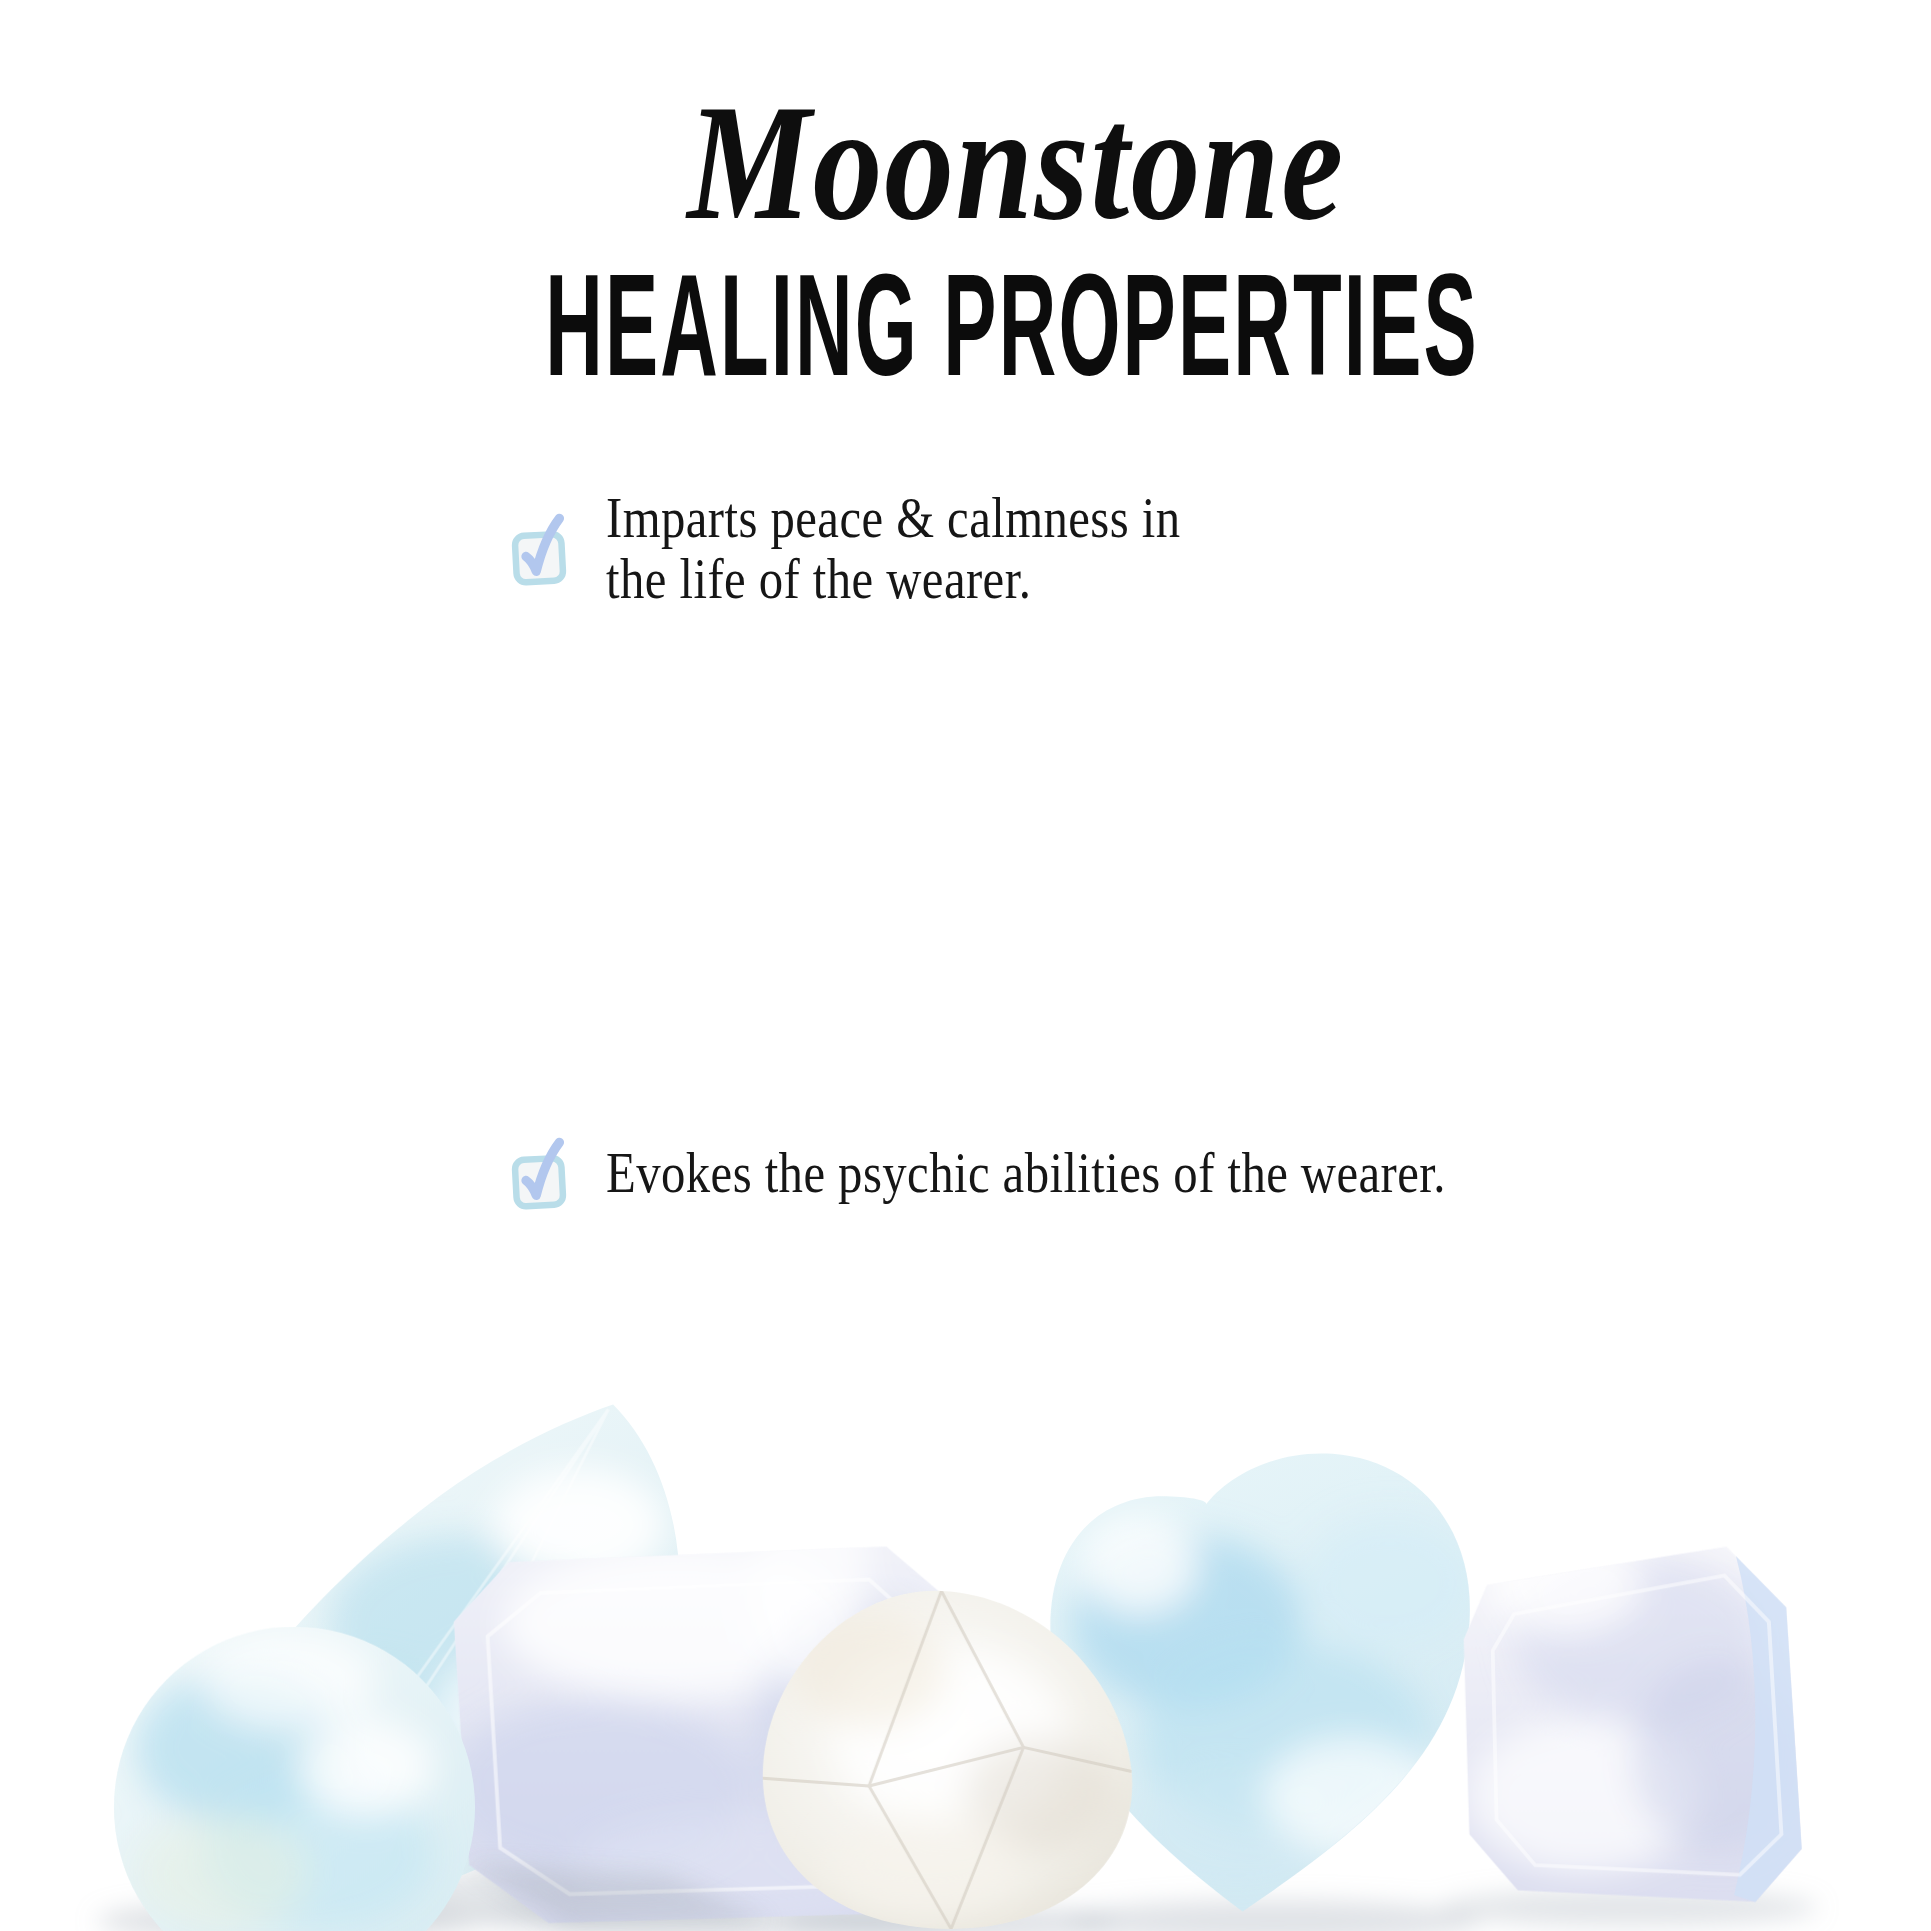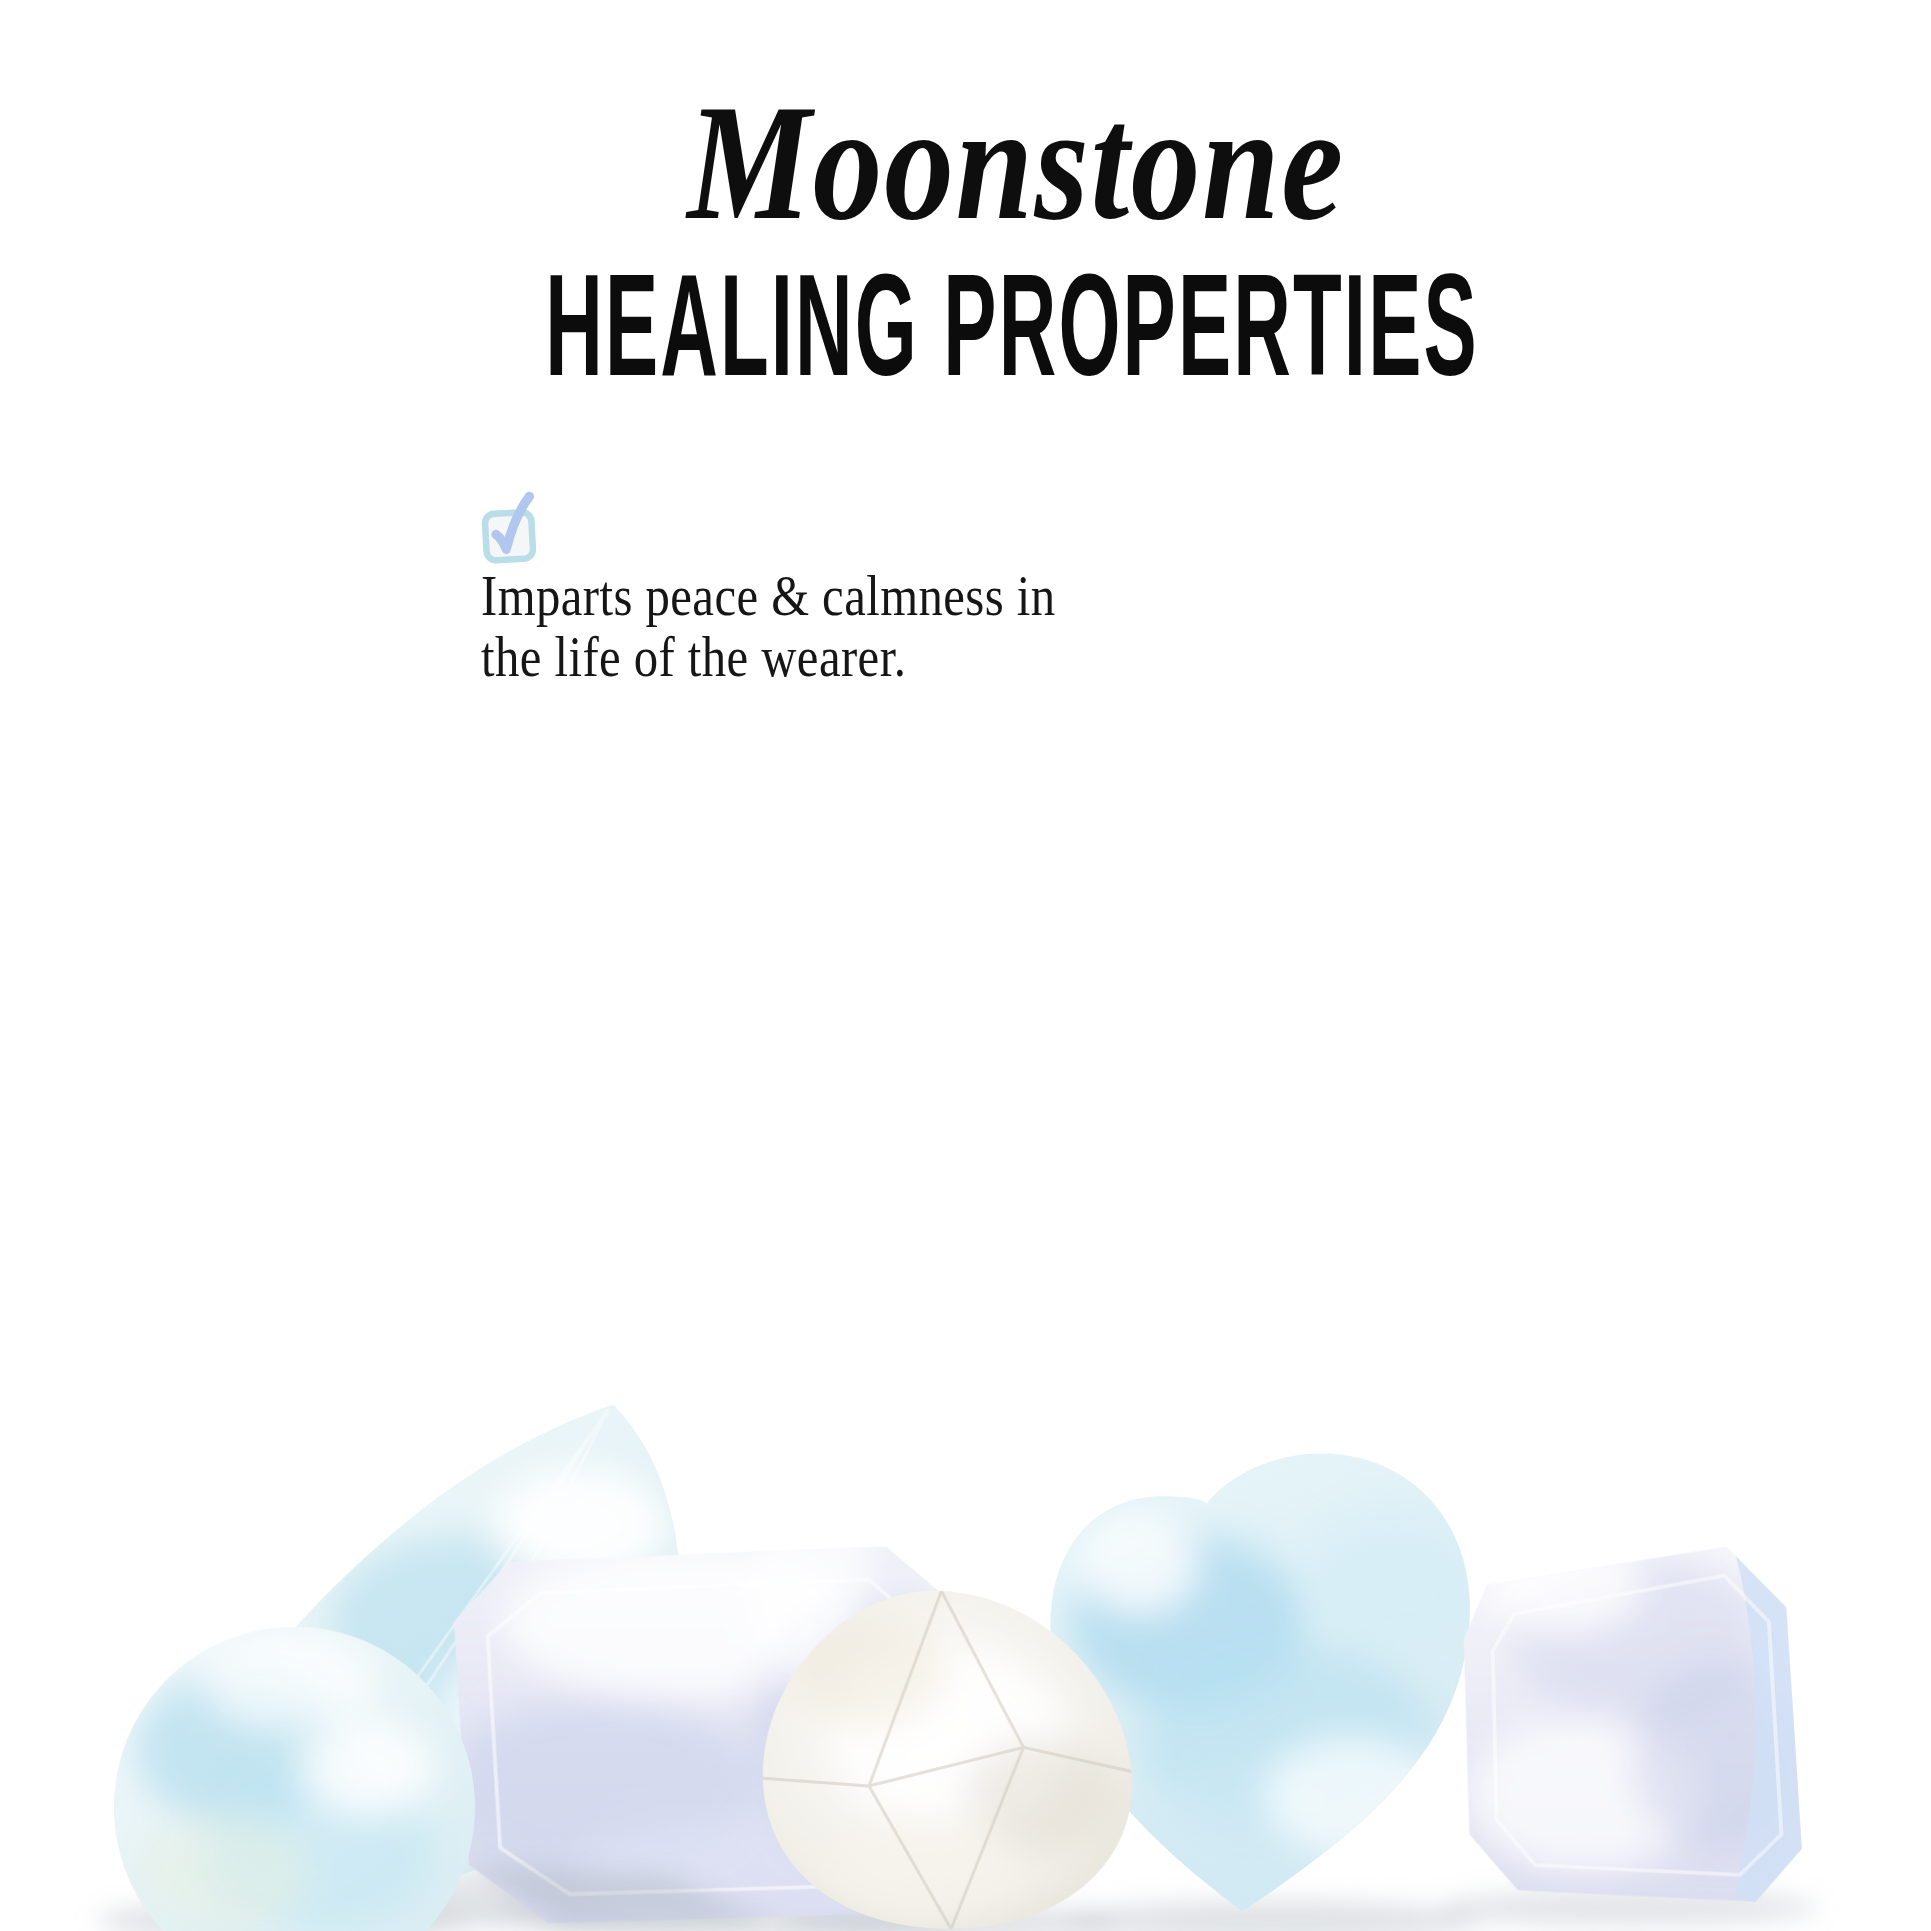--- a/index.html
+++ b/index.html
@@ -14,21 +14,21 @@
     font-size:166px;line-height:1;color:#0e0e0e;letter-spacing:1.9px;
     transform:translateX(-50%) scaleX(0.84);
   }
   .subtitle{
     position:absolute;top:253px;left:1012px;white-space:nowrap;
     font-family:"Liberation Sans",sans-serif;font-weight:bold;
     font-size:145px;line-height:1;color:#0c0c0c;letter-spacing:3.9px;
     transform:translateX(-50%) scaleX(0.55);
   }
   .checklist{position:absolute;left:0;top:0;width:1931px;height:1400px;}
-  .item{position:absolute;left:481px;display:flex;align-items:flex-start;flex-direction:column;}
+  .item{position:absolute;left:511px;display:flex;align-items:center;}
   .check{flex:0 0 56px;margin-right:39px;margin-top:0;}
   .check svg{display:block;}
   .lines{
     font-size:56px;line-height:61px;letter-spacing:0.5px;color:#161616;
     transform:scaleX(0.87);transform-origin:left top;white-space:nowrap;
   }
   .stones{position:absolute;left:0;top:1332px;width:1931px;height:599px;}
 </style>
 </head>
 <body>
@@ -49,20 +49,32 @@
     </span>
     <div class="lines">
       <div>Imparts peace &amp; calmness in</div>
       <div>the life of the wearer.</div>
     </div>
   </div>
 
 
 
 
+  <div class="item" style="top:1134px">
+    <span class="check">
+      <svg width="56" height="78" viewBox="0 0 60 84">
+        <rect x="5" y="27" width="50" height="50" rx="10" fill="#f4f6f7" stroke="#b9dde9" stroke-width="7" transform="rotate(-3 30 52)"></rect>
+        <path d="M16 50 Q23 55 27 66 Q36 30 52 9" fill="none" stroke="#b2c7ee" stroke-width="10" stroke-linecap="round" stroke-linejoin="round"></path>
+      </svg>
+    </span>
+    <div class="lines">
+      <div>Evokes the psychic abilities of the wearer.</div>
+      <div></div>
+    </div>
+  </div>
 </div>
 
 <div class="stones">
 <svg width="1931" height="599" viewBox="0 0 2000 620">
   <defs>
     <linearGradient id="gIcy" x1="0" y1="0" x2="0.7" y2="1">
       <stop offset="0" stop-color="#f4fafb"></stop>
           <stop offset="1" stop-color="#d9edf3"></stop>
     </linearGradient>
     <linearGradient id="gHeart" x1="0" y1="0" x2="0.4" y2="1">

